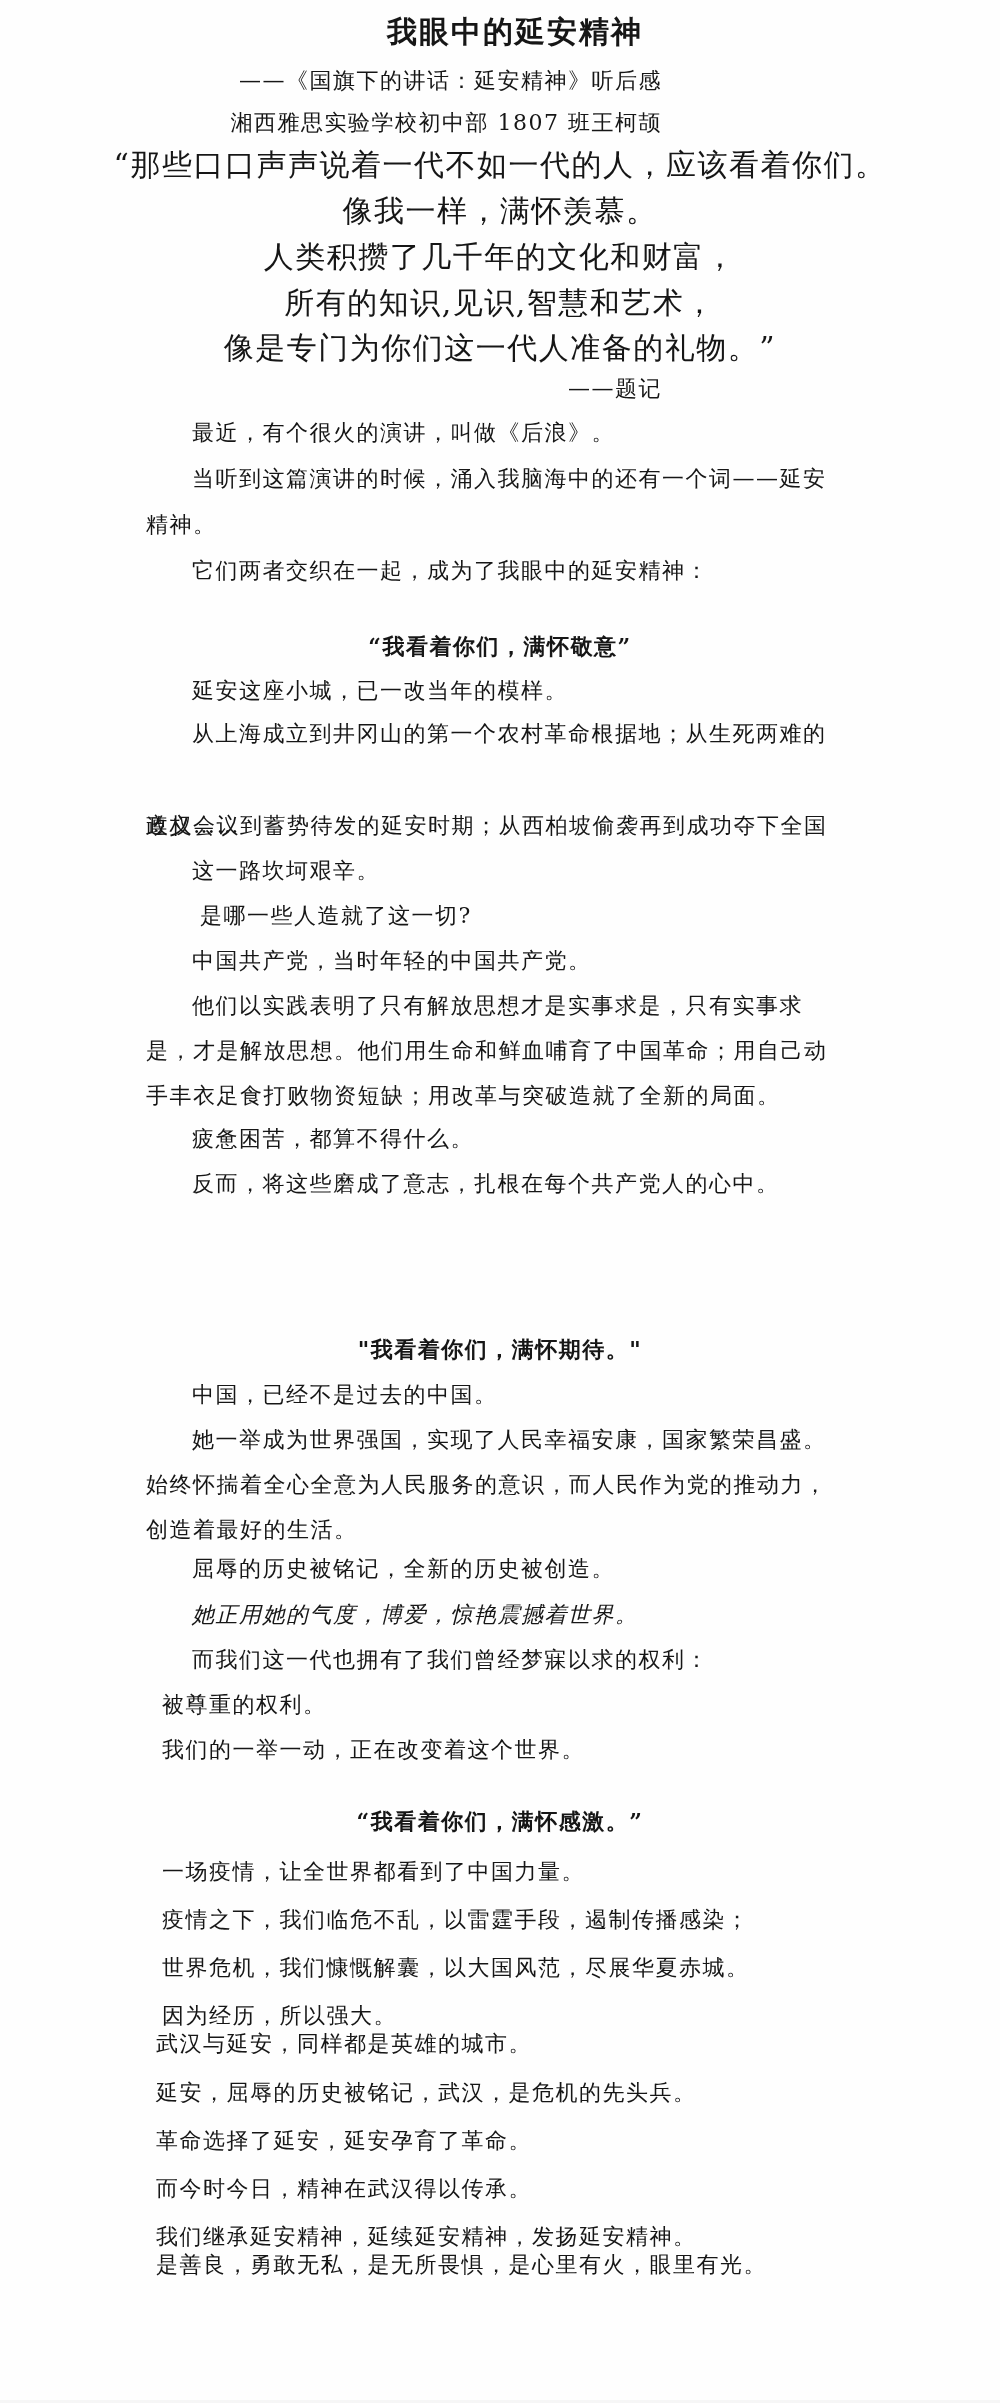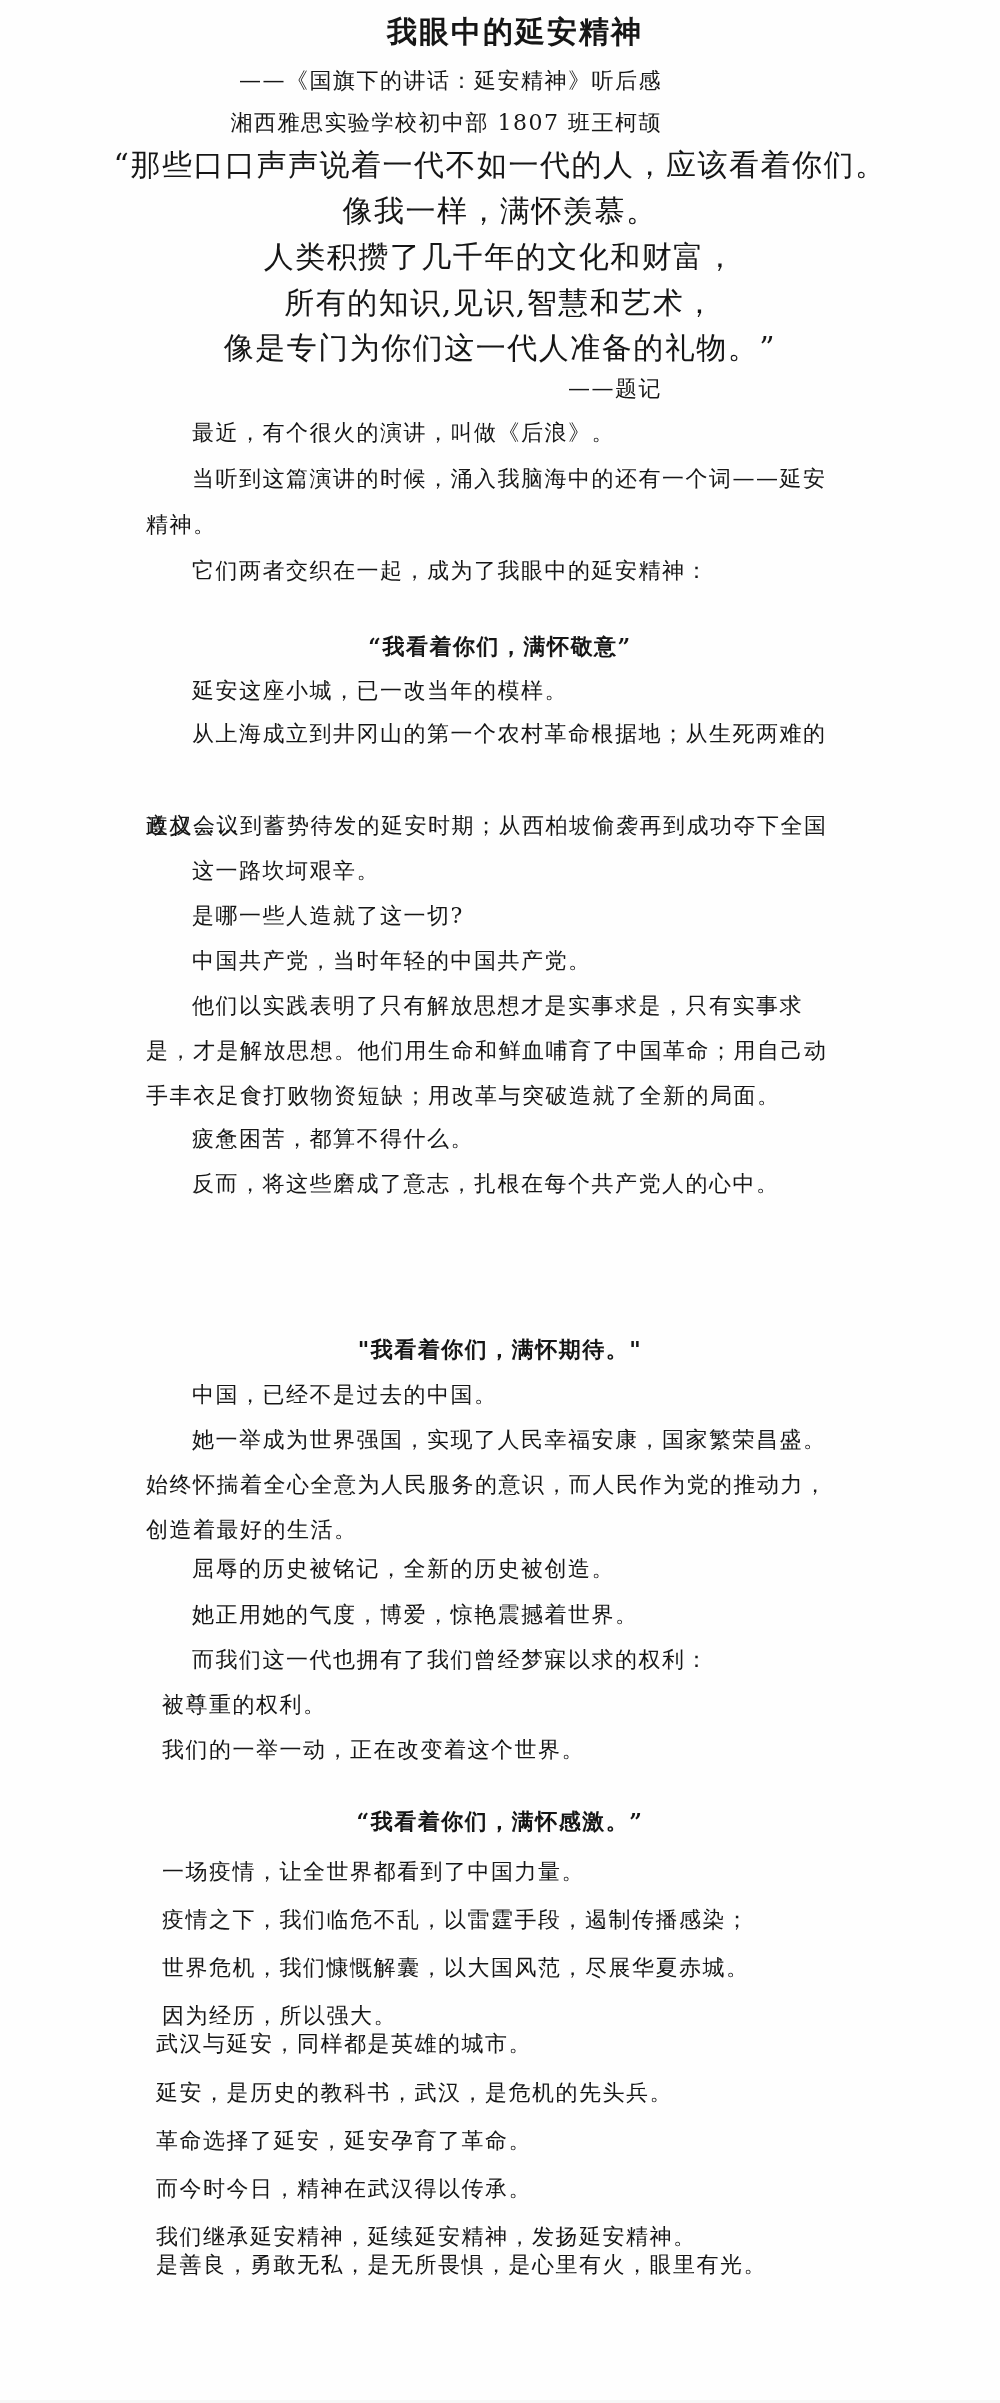--- a/index.html
+++ b/index.html
@@ -47,45 +47,45 @@
   <div class="ln" style="left:192px; top:464px;">当听到这篇演讲的时候，涌入我脑海中的还有一个词——延安</div>
   <div class="ln" style="left:146px; top:510px;">精神。</div>
   <div class="ln" style="left:192px; top:556px;">它们两者交织在一起，成为了我眼中的延安精神：</div>
 
   <div class="ln center heading" style="top:631px;">“我看着你们，满怀敬意”</div>
   <div class="ln" style="left:192px; top:676px;">延安这座小城，已一改当年的模样。</div>
   <div class="ln" style="left:192px; top:721px;font-family:Liberation Mono, monospace;">从上海成立到井冈山的第一个农村革命根据地；从生死两难的</div>
   <div class="ln" style="left:146px; top:766px;margin-top:45px;">遵义会议到蓄势待发的延安时期；从西柏坡偷袭再到成功夺下全国</div>
   <div class="ln" style="left:146px; top:811px;">政权……</div>
   <div class="ln" style="left:192px; top:856px;">这一路坎坷艰辛。</div>
-  <div class="ln" style="left:192px; top:901px;text-align:right;">是哪一些人造就了这一切?</div>
+  <div class="ln" style="left:200px; top:901px;text-align:right;">是哪一些人造就了这一切?</div>
   <div class="ln" style="left:192px; top:946px;">中国共产党，当时年轻的中国共产党。</div>
   <div class="ln" style="left:192px; top:991px;">他们以实践表明了只有解放思想才是实事求是，只有实事求</div>
   <div class="ln" style="left:146px; top:1036px;">是，才是解放思想。他们用生命和鲜血哺育了中国革命；用自己动</div>
   <div class="ln" style="left:146px; top:1081px;">手丰衣足食打败物资短缺；用改革与突破造就了全新的局面。</div>
   <div class="ln" style="left:192px; top:1124px;">疲惫困苦，都算不得什么。</div>
   <div class="ln" style="left:192px; top:1169px;">反而，将这些磨成了意志，扎根在每个共产党人的心中。</div>
 
   <div class="ln center heading" style="top:1334px;">"我看着你们，满怀期待。"</div>
   <div class="ln" style="left:192px; top:1380px;">中国，已经不是过去的中国。</div>
   <div class="ln" style="left:192px; top:1425px;">她一举成为世界强国，实现了人民幸福安康，国家繁荣昌盛。</div>
   <div class="ln" style="left:146px; top:1470px;">始终怀揣着全心全意为人民服务的意识，而人民作为党的推动力，</div>
   <div class="ln" style="left:146px; top:1515px;">创造着最好的生活。</div>
   <div class="ln" style="left:192px; top:1554px;">屈辱的历史被铭记，全新的历史被创造。</div>
-  <div class="ln" style="left:192px; top:1600px;">她正用她的气度，博爱，惊艳震撼着世界。</div>
+  <div class="ln" style="left:192px; top:1600px;font-style:italic;">她正用她的气度，博爱，惊艳震撼着世界。</div>
   <div class="ln" style="left:192px; top:1645px;">而我们这一代也拥有了我们曾经梦寐以求的权利：</div>
   <div class="ln" style="left:162px; top:1690px;">被尊重的权利。</div>
   <div class="ln" style="left:162px; top:1735px;">我们的一举一动，正在改变着这个世界。</div>
 
   <div class="ln center heading" style="top:1806px;">“我看着你们，满怀感激。”</div>
   <div class="ln" style="left:162px; top:1857px;">一场疫情，让全世界都看到了中国力量。</div>
   <div class="ln" style="left:162px; top:1953px;">世界危机，我们慷慨解囊，以大国风范，尽展华夏赤城。</div>
   <div class="ln" style="left:162px; top:1905px;">疫情之下，我们临危不乱，以雷霆手段，遏制传播感染；</div>
   <div class="ln" style="left:162px; top:2001px;">因为经历，所以强大。</div>
   <div class="ln" style="left:156px; top:2029px;">武汉与延安，同样都是英雄的城市。</div>
-  <div class="ln" style="left:156px; top:2078px;">延安，是历史的教科书，武汉，是危机的先头兵。</div>
+  <div class="ln" style="left:156px; top:2078px;">延安，屈辱的历史被铭记，武汉，是危机的先头兵。</div>
   <div class="ln" style="left:156px; top:2126px;">革命选择了延安，延安孕育了革命。</div>
   <div class="ln" style="left:156px; top:2174px;">而今时今日，精神在武汉得以传承。</div>
   <div class="ln" style="left:156px; top:2222px;">我们继承延安精神，延续延安精神，发扬延安精神。</div>
   <div class="ln" style="left:156px; top:2250px;">是善良，勇敢无私，是无所畏惧，是心里有火，眼里有光。</div>
 
   <div class="bottom-line"></div>
 </div>
 
 </body></html>

